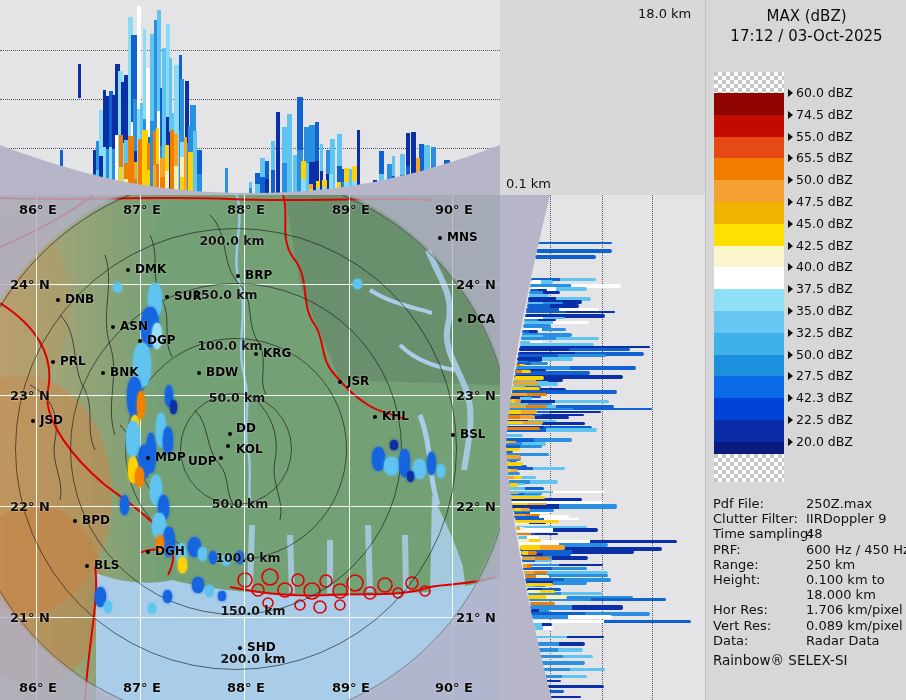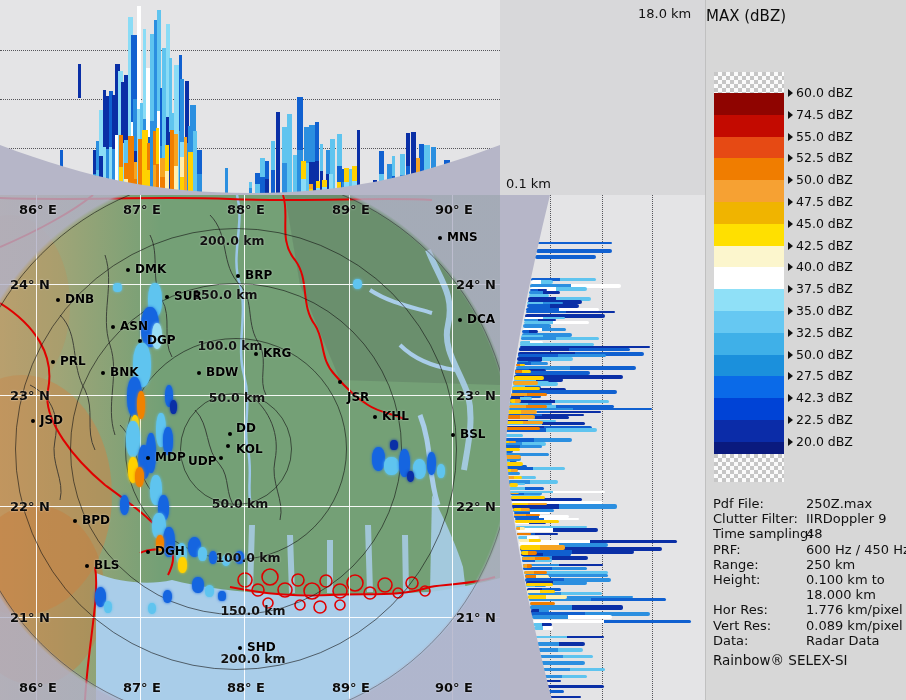--- a/index.html
+++ b/index.html
@@ -27,21 +27,21 @@
   .maplbl{position:absolute;font-size:13px;font-weight:600;color:#0b0b0b;white-space:nowrap;
      text-shadow:0 0 2px rgba(255,255,255,0.65);transform:translate(-50%,-50%);}
   .ringlbl{position:absolute;font-size:12.5px;font-weight:600;color:#111;white-space:nowrap;
      text-shadow:0 0 2px rgba(255,255,255,0.55);transform:translate(-50%,-50%);}
   .station{position:absolute;font-size:12px;font-weight:600;color:#000;white-space:nowrap;
      text-shadow:0 0 2px rgba(255,255,255,0.5);}
   .stdot{position:absolute;width:4px;height:4px;background:#000;border-radius:50%;}
   .echo{position:absolute;border-radius:45%;}
 
   
-  #title-block{position:absolute;left:0;top:6px;width:100%;text-align:left;color:#0d0d0d;}
+  #title-block{position:absolute;left:0;top:6px;width:100%;text-align:center;color:#0d0d0d;}
   #title-block div{font-size:15px;line-height:20px;}
   .checker{position:absolute;left:8px;width:70px;
      background:repeating-conic-gradient(#fbfbfb 0% 25%, #c6c6c6 0% 50%);background-size:8px 8px;}
   .band{position:absolute;left:8px;width:70px;}
   .leg-row{position:absolute;white-space:nowrap;}
   .leg-tri{position:absolute;width:0;height:0;border-top:4px solid transparent;border-bottom:4px solid transparent;
      border-left:5px solid #111;}
   .leg-txt{position:absolute;left:8px;top:-8px;font-size:12.5px;color:#0d0d0d;}
   .meta-row{position:absolute;left:7px;width:192px;font-size:13px;color:#111;white-space:nowrap;}
   .meta-label{display:inline-block;width:93px;}
@@ -356,21 +356,21 @@
         <div class="station" style="left: 147px; top: 138px;">DGP</div>
         <div class="stdot" style="left: 51px; top: 165px;"></div>
         <div class="station" style="left: 60px; top: 159px;">PRL</div>
         <div class="stdot" style="left: 101px; top: 176px;"></div>
         <div class="station" style="left: 110px; top: 170px;">BNK</div>
         <div class="stdot" style="left: 197px; top: 176px;"></div>
         <div class="station" style="left: 206px; top: 170px;">BDW</div>
         <div class="stdot" style="left: 254px; top: 157px;"></div>
         <div class="station" style="left: 263px; top: 151px;">KRG</div>
         <div class="stdot" style="left: 338px; top: 185px;"></div>
-        <div class="station" style="left: 347px; top: 195px;">JSR</div>
+        <div class="station" style="left: 347px; top: 179px;">JSR</div>
         <div class="stdot" style="left: 373px; top: 220px;"></div>
         <div class="station" style="left: 382px; top: 214px;">KHL</div>
         <div class="stdot" style="left: 451px; top: 238px;"></div>
         <div class="station" style="left: 460px; top: 232px;">BSL</div>
         <div class="stdot" style="left: 31px; top: 224px;"></div>
         <div class="station" style="left: 40px; top: 218px;">JSD</div>
         <div class="stdot" style="left: 146px; top: 261px;"></div>
         <div class="station" style="left: 155px; top: 255px;">MDP</div>
         <div class="stdot" style="left: 228px; top: 237px;"></div>
         <div class="station" style="left: 236px; top: 226px;">DD</div>
@@ -562,20 +562,21 @@
         <div class="pbar" style="left: 46.1628px; top: 500.925px; width: 35.1742px; height: 2.23767px; background: linear-gradient(90deg, rgb(10, 47, 166) 0px, rgb(10, 47, 166) 45%, rgb(10, 47, 166) 45%, rgb(10, 47, 166) 100%); border-radius: 2px;"></div>
       </div>
     <svg width="205" height="505" style="position:absolute;left:0;top:0">
       <path d="M0,0 L50,0 C28,90 10,180 6,250 C10,320 28,412 52,505 L0,505 Z" fill="#b6b6c8"></path>
     </svg>
   </div>
 
   <div class="abs" id="info-panel">
     <div id="title-block">
       <div>MAX (dBZ)</div>
+      <div>17:12 / 03-Oct-2025</div>
     </div>
     <div id="legend">
         <div class="checker" style="top: 72px; height: 21px;"></div>
         <div class="band" style="top: 93px; height: 21.8px; background: rgb(143, 4, 0);"></div>
         <div class="leg-row" style="left: 82px; top: 93px;">
           <div class="leg-tri" style="left: 0px; top: -4px;"></div>
           <div class="leg-txt">60.0 dBZ</div>
         </div>
         <div class="band" style="top: 114.8px; height: 21.8px; background: rgb(195, 10, 0);"></div>
         <div class="leg-row" style="left: 82px; top: 114.8px;">
@@ -583,21 +584,21 @@
           <div class="leg-txt">74.5 dBZ</div>
         </div>
         <div class="band" style="top: 136.6px; height: 21.8px; background: rgb(230, 74, 20);"></div>
         <div class="leg-row" style="left: 82px; top: 136.6px;">
           <div class="leg-tri" style="left: 0px; top: -4px;"></div>
           <div class="leg-txt">55.0 dBZ</div>
         </div>
         <div class="band" style="top: 158.4px; height: 21.8px; background: rgb(240, 125, 0);"></div>
         <div class="leg-row" style="left: 82px; top: 158.4px;">
           <div class="leg-tri" style="left: 0px; top: -4px;"></div>
-          <div class="leg-txt">52.5 dBZ</div>
+          <div class="leg-txt">65.5 dBZ</div>
         </div>
         <div class="band" style="top: 180.2px; height: 21.8px; background: rgb(246, 161, 51);"></div>
         <div class="leg-row" style="left: 82px; top: 180.2px;">
           <div class="leg-tri" style="left: 0px; top: -4px;"></div>
           <div class="leg-txt">50.0 dBZ</div>
         </div>
         <div class="band" style="top: 202px; height: 21.8px; background: rgb(240, 180, 0);"></div>
         <div class="leg-row" style="left: 82px; top: 202px;">
           <div class="leg-tri" style="left: 0px; top: -4px;"></div>
           <div class="leg-txt">47.5 dBZ</div>
@@ -660,20 +661,20 @@
         <div class="checker" style="top: 453.8px; height: 28px;"></div>
       </div>
     <div id="metadata">
         <div class="meta-row" style="top: 496px;"><span class="meta-label">Pdf File:</span><span>250Z.max</span></div>
         <div class="meta-row" style="top: 511.2px;"><span class="meta-label">Clutter Filter:</span><span>IIRDoppler 9</span></div>
         <div class="meta-row" style="top: 526.4px;"><span class="meta-label">Time sampling:</span><span>48</span></div>
         <div class="meta-row" style="top: 541.6px;"><span class="meta-label">PRF:</span><span>600 Hz / 450 Hz</span></div>
         <div class="meta-row" style="top: 556.8px;"><span class="meta-label">Range:</span><span>250 km</span></div>
         <div class="meta-row" style="top: 572px;"><span class="meta-label">Height:</span><span>0.100 km to</span></div>
         <div class="meta-row" style="top: 587.2px;"><span class="meta-label"></span><span>18.000 km</span></div>
-        <div class="meta-row" style="top: 602.4px;"><span class="meta-label">Hor Res:</span><span>1.776 km/pixel</span></div>
+        <div class="meta-row" style="top: 602.4px;"><span class="meta-label">Hor Res:</span><span>1.706 km/pixel</span></div>
         <div class="meta-row" style="top: 617.6px;"><span class="meta-label">Vert Res:</span><span>0.089 km/pixel</span></div>
         <div class="meta-row" style="top: 632.8px;"><span class="meta-label">Data:</span><span>Radar Data</span></div>
       </div>
     <div id="footer-line" style="top:652px">Rainbow® SELEX-SI</div>
   </div>
 
 </div>
 
 </body></html>

